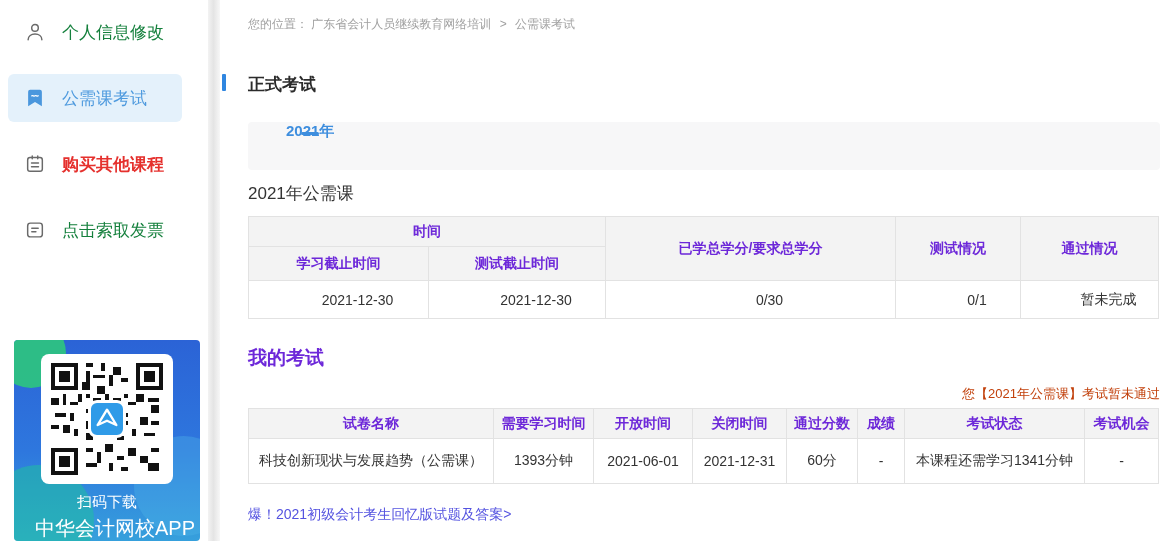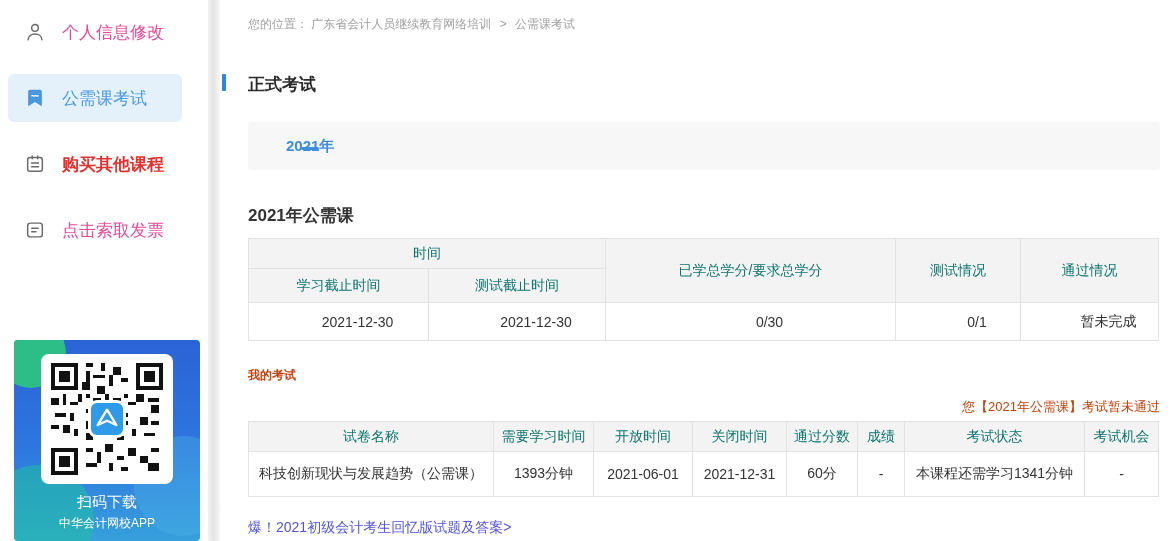--- a/index.html
+++ b/index.html
@@ -3,21 +3,21 @@
 <meta charset="utf-8">
 <style>
   * { margin:0; padding:0; box-sizing:border-box; }
   html,body { width:1175px; height:541px; background:#fff; overflow:hidden;
     font-family:"Liberation Sans", sans-serif; }
   .page { display:flex; width:1175px; height:541px; position:relative; }
 
   
   .sidebar { width:208px; flex:0 0 208px; padding-top:8px; background:#fff; }
   .side-item { display:flex; align-items:center; height:48px; margin:0 26px 18px 8px;
-    padding-left:16px; border-radius:6px; font-size:17px; color:#ec4899; cursor:pointer; }
+    padding-left:16px; border-radius:6px; font-size:17px; color:#15803d; cursor:pointer; }
   .side-item .ic { width:22px; height:22px; margin-right:16px; flex:0 0 22px; }
   .side-item.active { background:#e4f1fb; color:#4e9ade; }
   .side-item.warning { color:#e5302d; font-weight:bold; }
 
   .qr-banner { position:absolute; left:14px; top:340px; width:186px; height:201px;
     border-radius:4px; overflow:hidden; cursor:pointer;
     background:linear-gradient(180deg,#2b63d6 0%,#2e77de 55%,#36a0dc 100%); }
   .deco1 { position:absolute; left:-18px; top:-22px; width:70px; height:70px;
     border-radius:50%; background:#2ec77d; opacity:.9; }
   .deco2 { position:absolute; left:-30px; bottom:-34px; width:110px; height:110px;
@@ -25,57 +25,57 @@
   .deco3 { position:absolute; right:-34px; top:96px; width:100px; height:100px;
     border-radius:50%; background:#4fb8e8; opacity:.35; }
   .qr-box { position:absolute; left:27px; top:14px; width:132px; height:130px;
     background:#fff; border-radius:8px; padding:9px; }
   .qr-box svg { width:100%; height:100%; }
   .qr-logo { position:absolute; left:50%; top:50%; transform:translate(-50%,-50%);
     width:38px; height:38px; border-radius:9px; background:#2f9be8;
     border:3px solid #fff; display:flex; align-items:center; justify-content:center; }
   .qr-cap1 { position:absolute; left:0; width:100%; top:153px; text-align:center;
     color:#fff; font-size:15px; }
-  .qr-cap2 { position:absolute; left:0; width:100%; top:175px; text-align:center;
-    color:#fff; font-size:12px; }
+  .qr-cap2 { position:absolute; left:8px; width:100%; top:175px; text-align:center;
+    color:#fff; font-size:20px; }
 
   .v-divider { flex:0 0 12px; width:12px;
     background:linear-gradient(90deg,#f3f3f3,#e4e4e4 45%,#f7f7f7); }
 
   
   .main { flex:1; position:relative; padding:10px 15px 0 28px; }
   .breadcrumb { font-size:12px; color:#a0a0a0; margin-top:6px; }
   .breadcrumb a { color:#a0a0a0; text-decoration:none; cursor:pointer; }
   .breadcrumb .sep { margin:0 5px; }
 
   .title-row { position:relative; margin-top:40px; padding-left:0; }
   .title-accent { position:absolute; left:-26px; top:1px; width:4px; height:17px;
     background:#2f86e0; border-radius:1px; }
   .page-title { font-size:17px; font-weight:bold; color:#2b2b2b; }
 
   .tab-bar { margin-top:26px; width:912px; height:48px; background:#f7f7f8;
-    border-radius:4px; display:flex; align-items:center; padding-left:38px; }
+    border-radius:4px; display:flex; align-items:flex-start; padding-left:38px; }
   .tab { position:relative; display:flex; align-items:center; font-size:15px;
     font-weight:bold; color:#3e8ede; cursor:pointer; }
   .tab-underline { position:absolute; bottom:6px; left:50%; transform:translateX(-50%);
     width:18px; height:3px; background:#3e8ede; border-radius:2px; }
 
-  .course-title { margin-top:34px; font-size:17px; font-weight:bold; color:#333; }
+  .course-title { margin-top:12px; font-size:17px; font-weight:normal; color:#333; }
 
   table { border-collapse:collapse; width:910px; table-layout:fixed; }
   .summary-table { margin-top:11px; }
-  th { background:#f3f3f3; color:#0f766e; font-weight:normal; font-size:14px;
+  th { background:#f3f3f3; color:#6d28d9; font-weight:bold; font-size:14px;
     border:1px solid #e2e2e2; text-align:center; }
   td { color:#333; font-size:14px; border:1px solid #e2e2e2; text-align:center;
     background:#fff; overflow:hidden; white-space:nowrap; }
   .summary-table thead tr:nth-child(1) th { height:30px; }
   .summary-table thead tr:nth-child(2) th { height:34px; }
   .summary-table td { height:38px;padding-left:38px; }
 
-  .my-exam-title { margin-top:26px; font-size:12px; font-weight:bold; color:#c2410c; }
+  .my-exam-title { margin-top:26px; font-size:19px; font-weight:bold; color:#6d28d9; }
   .exam-notice { margin-top:14px; text-align:right; font-size:13px; color:#c2410c; }
   .exam-table { margin-top:5px; }
   .exam-table th { height:30px; }
   .exam-table td { height:45px; }
 
   .promo-link { display:inline-block; margin-top:22px; font-size:14px;
     color:#5453e0; text-decoration:none; cursor:pointer; }
 
   .icon-svg { width:100%; height:100%; display:block; }
 </style>

